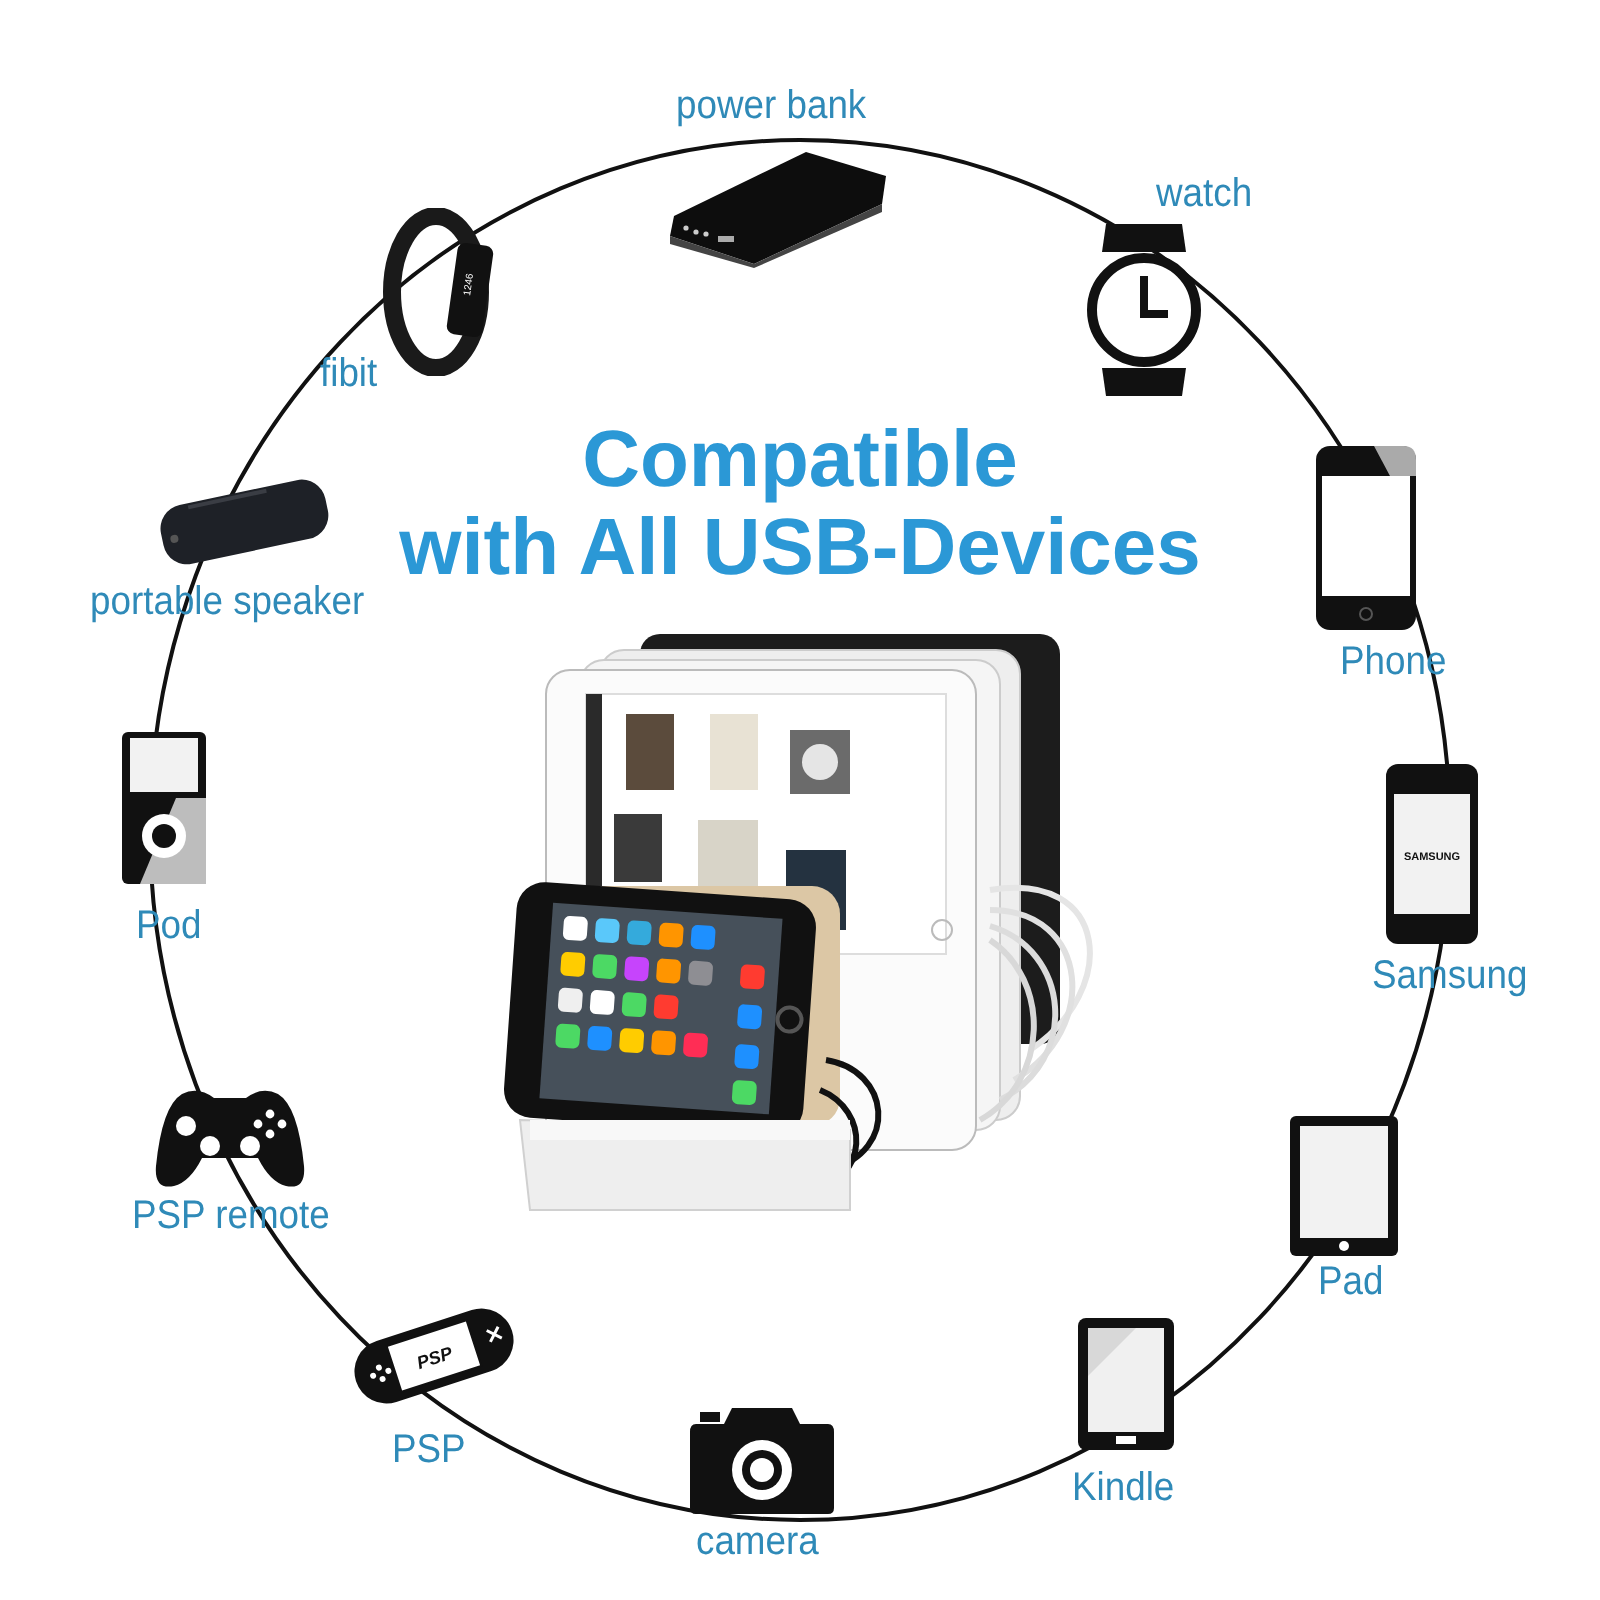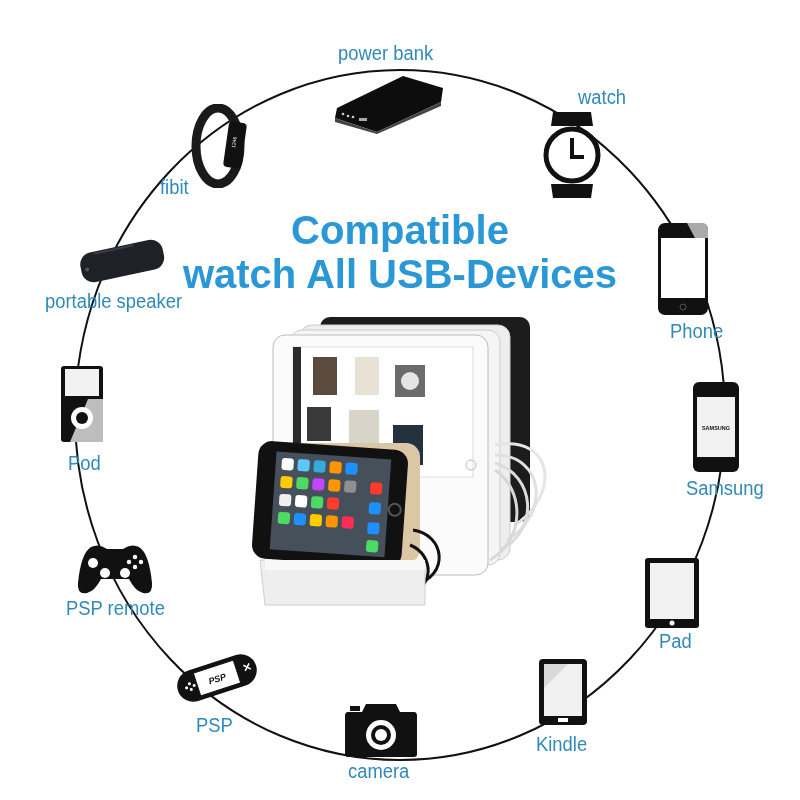--- a/index.html
+++ b/index.html
@@ -13,21 +13,21 @@
   .product { position:absolute; left:245px; top:305px; width:320px; height:305px; }
 </style>
 </head>
 <body>
 
 <svg class="ring" width="800" height="800" viewBox="0 0 800 800">
   <ellipse cx="400" cy="415" rx="325" ry="345" fill="none" stroke="#111" stroke-width="2"></ellipse>
 </svg>
 
 <div class="headline h1">Compatible</div>
-<div class="headline h2">watch All USB-Devices</div>
+<div class="headline h2">with All USB-Devices</div>
 
 <svg class="product" viewBox="0 0 320 305">
 
   <rect x="75" y="12" width="210" height="205" rx="10" fill="#1c1c1c"></rect>
 
   <rect x="55" y="20" width="210" height="235" rx="12" fill="#eeeeee" stroke="#ccc"></rect>
   <rect x="45" y="25" width="210" height="235" rx="12" fill="#f5f5f5" stroke="#ccc"></rect>
   <rect x="28" y="30" width="215" height="240" rx="12" fill="#fbfbfb" stroke="#bbb"></rect>
 
   <rect x="48" y="42" width="180" height="130" fill="#ffffff" stroke="#ddd"></rect>

